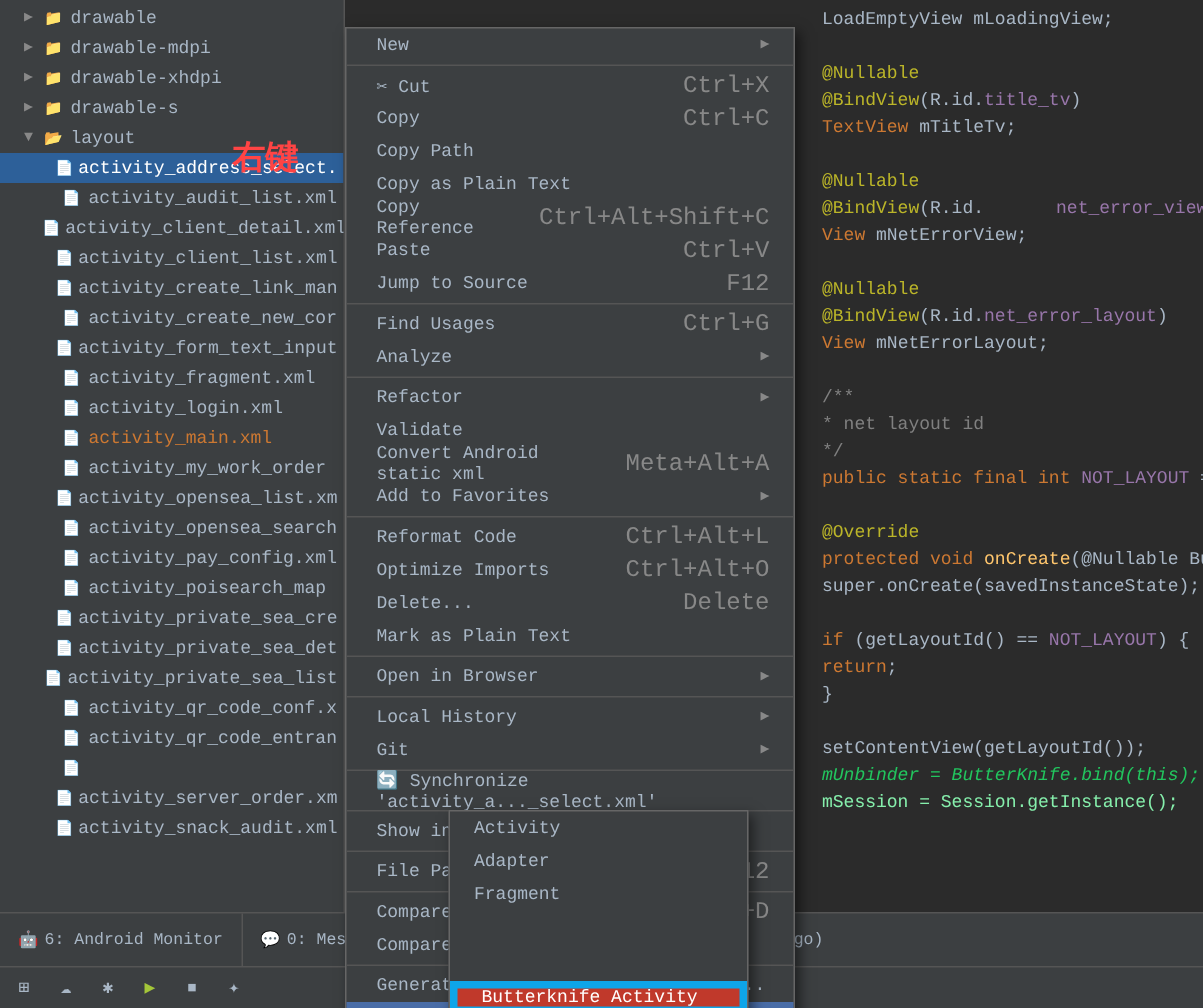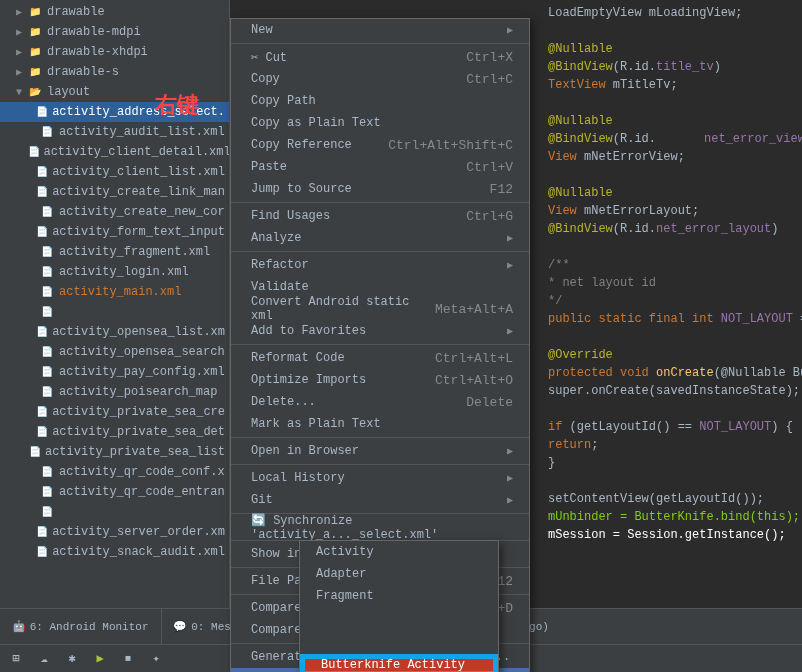--- a/index.html
+++ b/index.html
@@ -92,21 +92,21 @@
       position: relative;
     }
 
     .menu-item.highlighted {
       background: #4a6da7;
       color: #fff;
     }
 
     .menu-item .shortcut {
       color: #888;
-      font-size: 13px;
+      font-size: 16px;
       margin-left: 20px;
     }
 
     .menu-separator {
       height: 1px;
       background: #555;
       margin: 2px 0;
     }
 
     .menu-item .arrow-right {
@@ -312,20 +312,21 @@
       <span>activity_login.xml</span>
     </div>
     <div class="tree-item indent-2" style="color:#cc7832;">
       <span class="arrow"></span>
       <span class="file-icon xml-icon">📄</span>
       <span>activity_main.xml</span>
     </div>
     <div class="tree-item indent-2">
       <span class="arrow"></span>
       <span class="file-icon xml-icon">📄</span>
+      <span>activity_my_work_order</span>
     </div>
     <div class="tree-item indent-2">
       <span class="arrow"></span>
       <span class="file-icon xml-icon">📄</span>
       <span>activity_opensea_list.xm</span>
     </div>
     <div class="tree-item indent-2">
       <span class="arrow"></span>
       <span class="file-icon xml-icon">📄</span>
       <span>activity_opensea_search</span>
@@ -528,39 +529,39 @@
   <div class="code-line">&nbsp;</div>
   <div class="code-line"><span style="color:#bbb529;">@Nullable</span></div>
   <div class="code-line"><span style="color:#bbb529;">@BindView</span><span style="color:#a9b7c6;">(R.id.</span><span style="color:#9876aa;">title_tv</span><span style="color:#a9b7c6;">)</span></div>
   <div class="code-line"><span style="color:#cc7832;">TextView </span><span style="color:#a9b7c6;">mTitleTv;</span></div>
   <div class="code-line">&nbsp;</div>
   <div class="code-line"><span style="color:#bbb529;">@Nullable</span></div>
   <div class="code-line"><span style="color:#bbb529;">@BindView</span><span style="color:#a9b7c6;">(R.id.</span><span style="color:#9876aa;margin-left:48px;">net_error_view</span><span style="color:#a9b7c6;">)</span></div>
   <div class="code-line"><span style="color:#cc7832;">View </span><span style="color:#a9b7c6;margin-top:14px;">mNetErrorView;</span></div>
   <div class="code-line">&nbsp;</div>
   <div class="code-line"><span style="color:#bbb529;">@Nullable</span></div>
+  <div class="code-line"><span style="color:#bbb529;">@BindView</span><span style="color:#a9b7c6;">(R.id.</span><span style="color:#9876aa;">net_error_layout</span><span style="color:#a9b7c6;">)</span></div>
   <div class="code-line"><span style="color:#cc7832;">View </span><span style="color:#a9b7c6;">mNetErrorLayout;</span></div>
-  <div class="code-line"><span style="color:#bbb529;">@BindView</span><span style="color:#a9b7c6;">(R.id.</span><span style="color:#9876aa;">net_error_layout</span><span style="color:#a9b7c6;">)</span></div>
   <div class="code-line">&nbsp;</div>
   <div class="code-line"><span style="color:#808080;">/**</span></div>
   <div class="code-line"><span style="color:#808080;"> * net layout id</span></div>
   <div class="code-line"><span style="color:#808080;"> */</span></div>
   <div class="code-line"><span style="color:#cc7832;">public static final int </span><span style="color:#9876aa;">NOT_LAYOUT</span><span style="color:#a9b7c6;"> = 0;</span></div>
   <div class="code-line">&nbsp;</div>
   <div class="code-line"><span style="color:#bbb529;">@Override</span></div>
   <div class="code-line"><span style="color:#cc7832;">protected void </span><span style="color:#ffc66d;">onCreate</span><span style="color:#a9b7c6;">(@Nullable Bundle</span></div>
   <div class="code-line"><span style="color:#a9b7c6;margin-top:12px;">  super.onCreate(savedInstanceState);</span></div>
   <div class="code-line">&nbsp;</div>
   <div class="code-line"><span style="color:#cc7832;">  if </span><span style="color:#a9b7c6;">(getLayoutId() == </span><span style="color:#9876aa;">NOT_LAYOUT</span><span style="color:#a9b7c6;">) {</span></div>
   <div class="code-line"><span style="color:#cc7832;">    return</span><span style="color:#a9b7c6;">;</span></div>
   <div class="code-line"><span style="color:#a9b7c6;">  }</span></div>
   <div class="code-line">&nbsp;</div>
   <div class="code-line"><span style="color:#a9b7c6;">  setContentView(getLayoutId());</span></div>
-  <div class="code-line"><span style="color:#84cc16;">  mUnbinder = ButterKnife.bind(this);</span></div>
-  <div class="code-line"><span style="color:#ffffff;">  mSession = Session.getInstance();</span></div>
+  <div class="code-line"><span style="color:#22c55e;font-style:italic;">  mUnbinder = ButterKnife.bind(this);</span></div>
+  <div class="code-line"><span style="color:#86efac;">  mSession = Session.getInstance();</span></div>
 </div>
 
 <div class="status-message-bar">
   <div class="status-tab-group">
     <div class="status-tab-item">
       <span style="color:#a4c639;">🤖</span>
       <span>6: Android Monitor</span>
     </div>
     <div class="status-tab-item">
       <span>💬</span>

